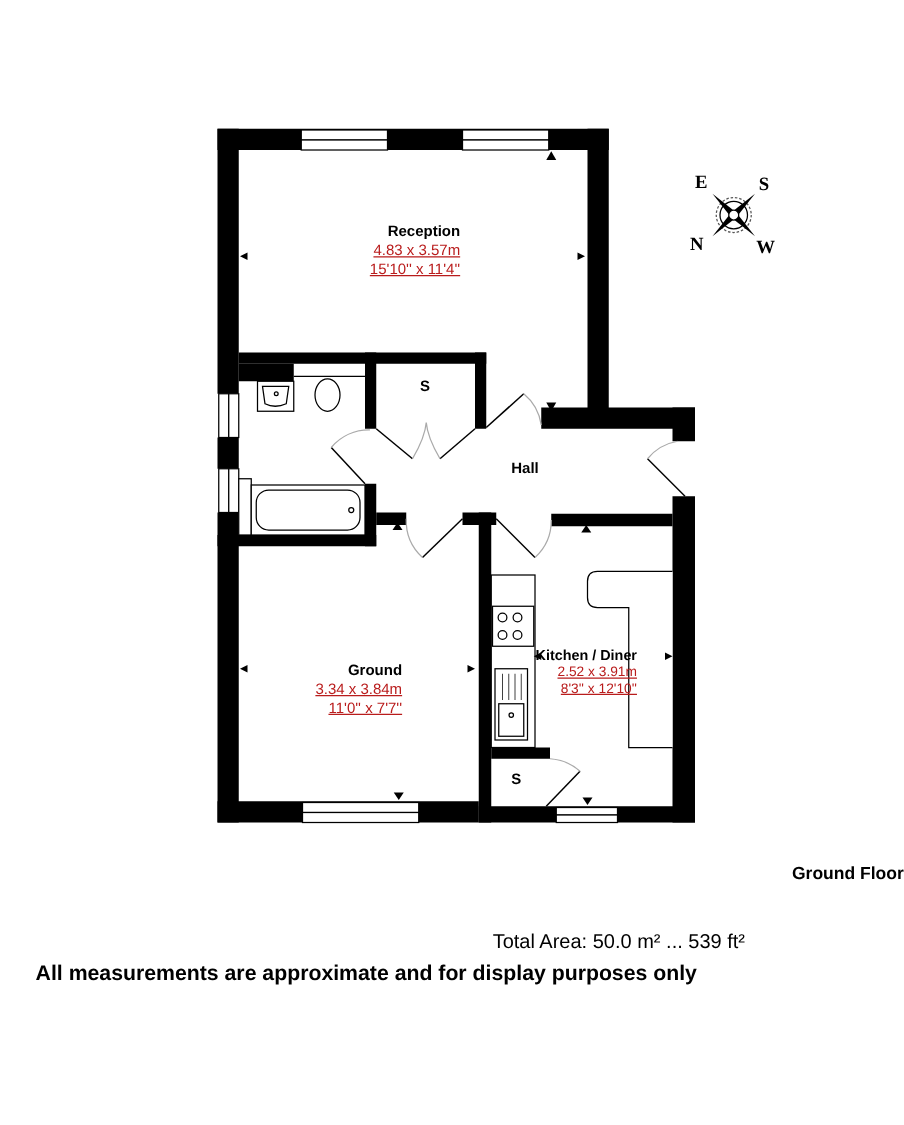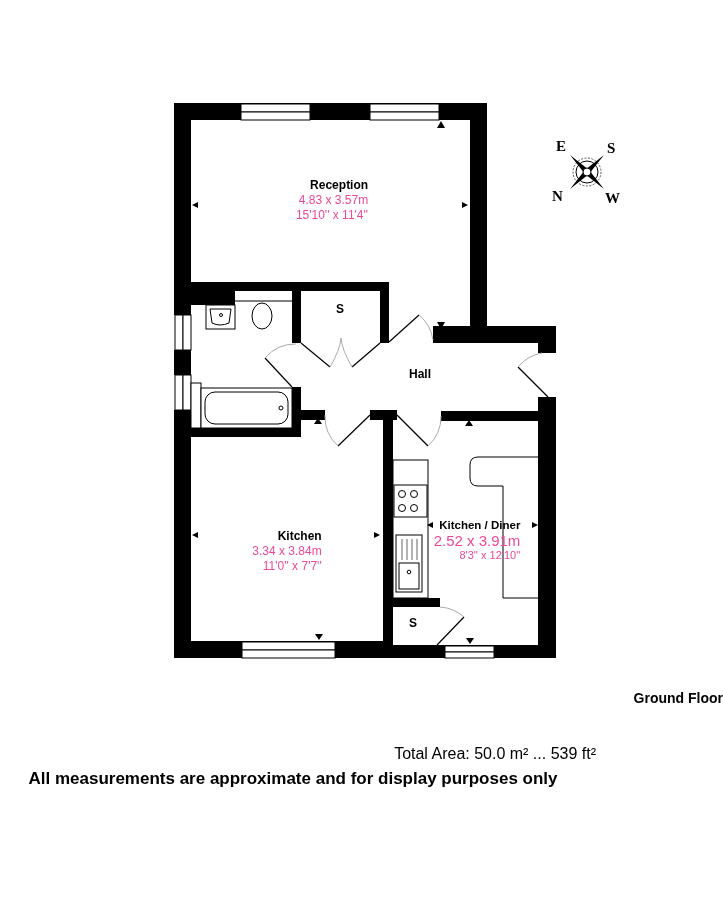--- a/index.html
+++ b/index.html
@@ -1,20 +1,20 @@
 <!DOCTYPE html>
 <html><head>
 <meta charset="utf-8">
 <style>
   html, body { margin: 0; padding: 0; background: #ffffff; }
   body { width: 723px; height: 900px; position: relative; overflow: hidden; font-family: "Liberation Sans", sans-serif; color: #000; }
   #plan { position: absolute; left: 0; top: 0; }
   .room-label { position: absolute; text-align: right; line-height: 1.25; transform: translateX(-50%); white-space: nowrap; }
   .room-name { font-weight: bold; font-size: 12px; }
-  .room-dim { font-size: 12px; color: #ec4899; }
+  .room-dim { font-size: 12px; color: #b91c1c; text-decoration: underline; }
   .small-label { position: absolute; font-weight: bold; font-size: 12px; transform: translate(-50%,-50%); }
   #floor-title { position: absolute; top: 690px; left: 0; width: 723px; text-align: right; font-weight: bold; font-size: 14px; }
   #total-area { position: absolute; top: 745px; left: 0; width: 596px; text-align: right; font-size: 16px; }
   #disclaimer { position: absolute; top: 769px; left: 0; width: 586px; text-align: center; font-weight: bold; font-size: 17px; }
   #compass { position: absolute; left: 548px; top: 136px; width: 80px; height: 76px; }
   .compass-letter { position: absolute; font-family: "Liberation Serif", serif; font-weight: bold; font-size: 15px; }
 </style>
 </head>
 <body>
 
@@ -139,28 +139,28 @@
   </g>
 </svg>
 
 <div class="room-label" style="left:332px; top:178px;">
   <div class="room-name">Reception</div>
   <div class="room-dim">4.83 x 3.57m</div>
   <div class="room-dim">15'10'' x 11'4''</div>
 </div>
 
 <div class="room-label" style="left:287px; top:529px;">
-  <div class="room-name">Kitchen</div>
+  <div class="room-name">Ground</div>
   <div class="room-dim">3.34 x 3.84m</div>
   <div class="room-dim">11'0'' x 7'7''</div>
 </div>
 
 <div class="room-label" style="left:469px; top:519px; line-height:1.15;">
   <div class="room-name" style="font-size:11.5px;">Kitchen / Diner</div>
-  <div class="room-dim" style="font-size:15px;padding-left:16px;">2.52 x 3.91m</div>
+  <div class="room-dim" style="font-size:11px;padding-left:16px;">2.52 x 3.91m</div>
   <div class="room-dim" style="font-size:11px;">8'3'' x 12'10''</div>
 </div>
 
 <div class="small-label" style="left:420px; top:374px;">Hall</div>
 <div class="small-label" style="left:340px; top:309px;">S</div>
 <div class="small-label" style="left:413px; top:623px;">S</div>
 
 <div id="compass">
   <svg width="80" height="76" viewBox="0 0 80 76">
     <circle cx="39" cy="36" r="14" fill="none" stroke="#555" stroke-width="1" stroke-dasharray="2,1.5"></circle>

